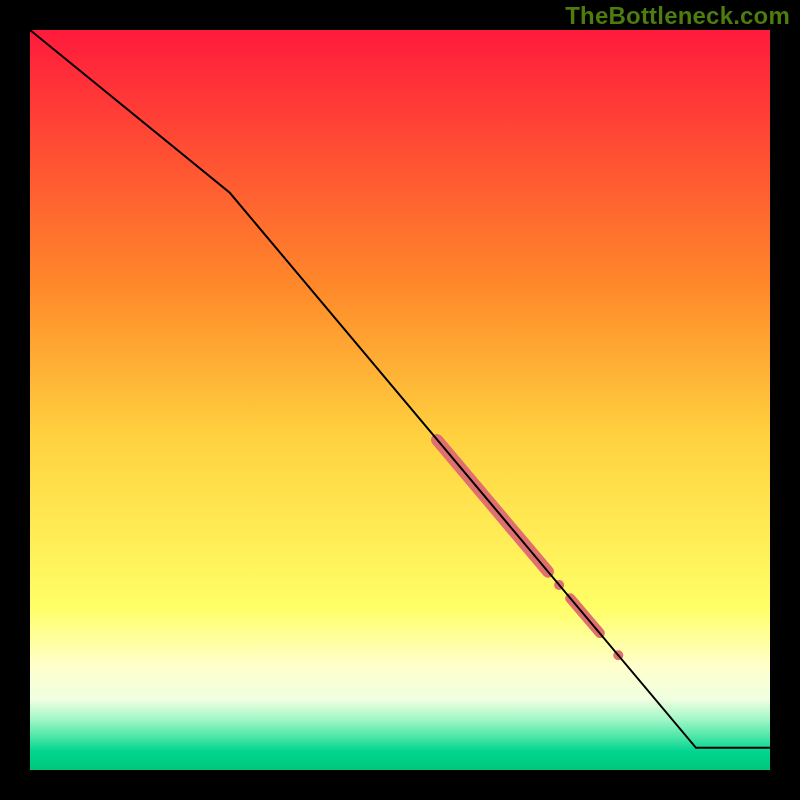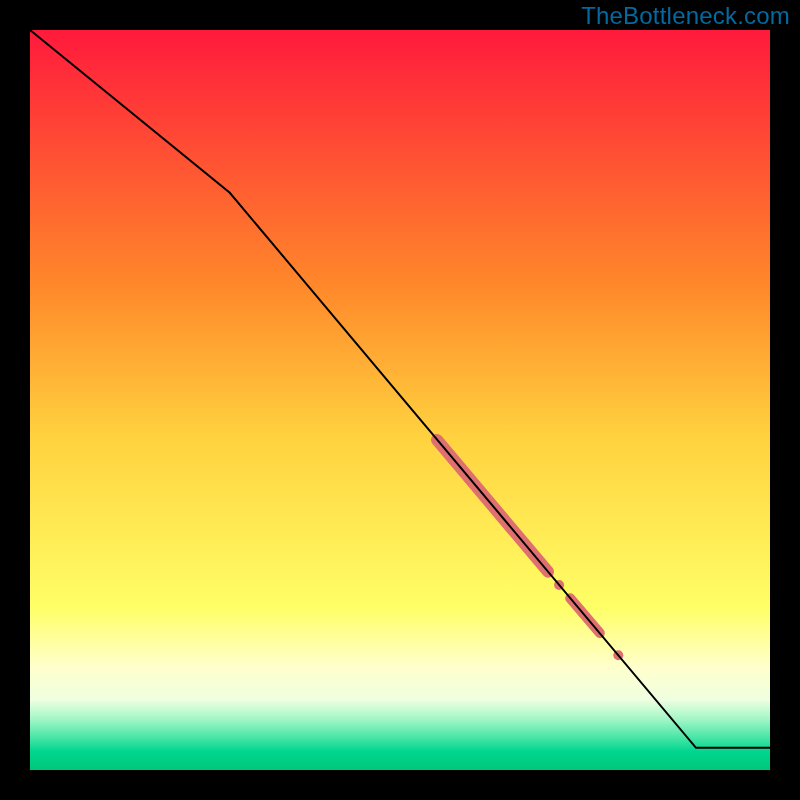--- a/index.html
+++ b/index.html
@@ -24,23 +24,23 @@
     top: 30px;
     left: 30px;
     width: 740px;
     height: 740px;
     overflow: hidden;
   }
   .watermark {
     position: absolute;
     top: 2px;
     right: 10px;
-    color: #0369a1;
+    color: #4d7c0f;
     font-size: 24px;
-    font-weight: 400;
+    font-weight: 700;
     letter-spacing: 0.2px;
     z-index: 10;
   }
   svg {
     display: block;
   }
 </style>
 </head>
 <body>
 

